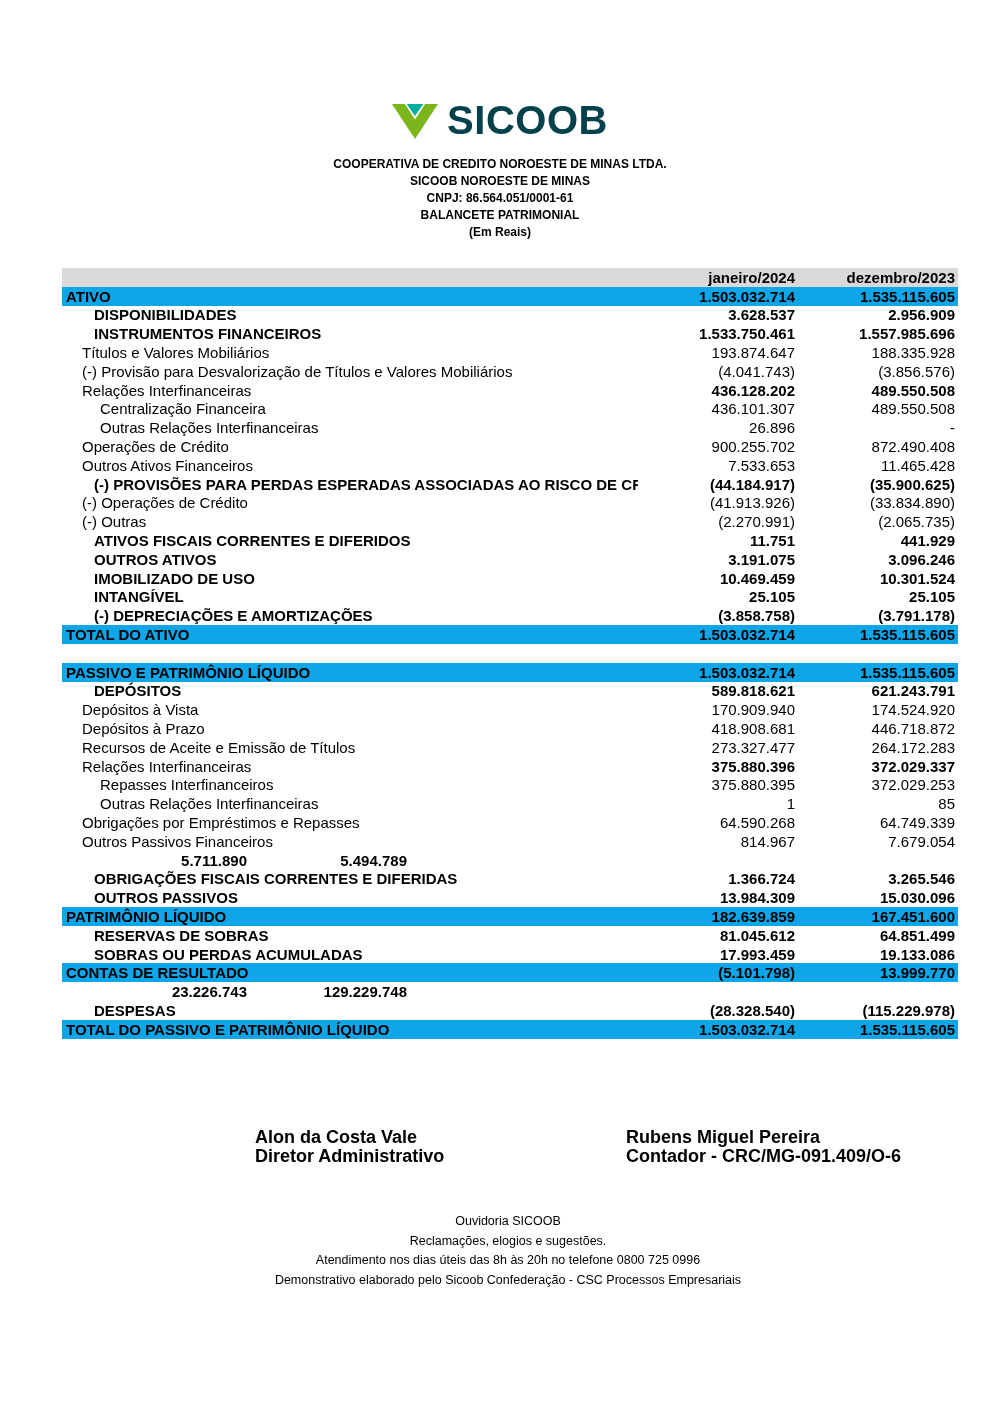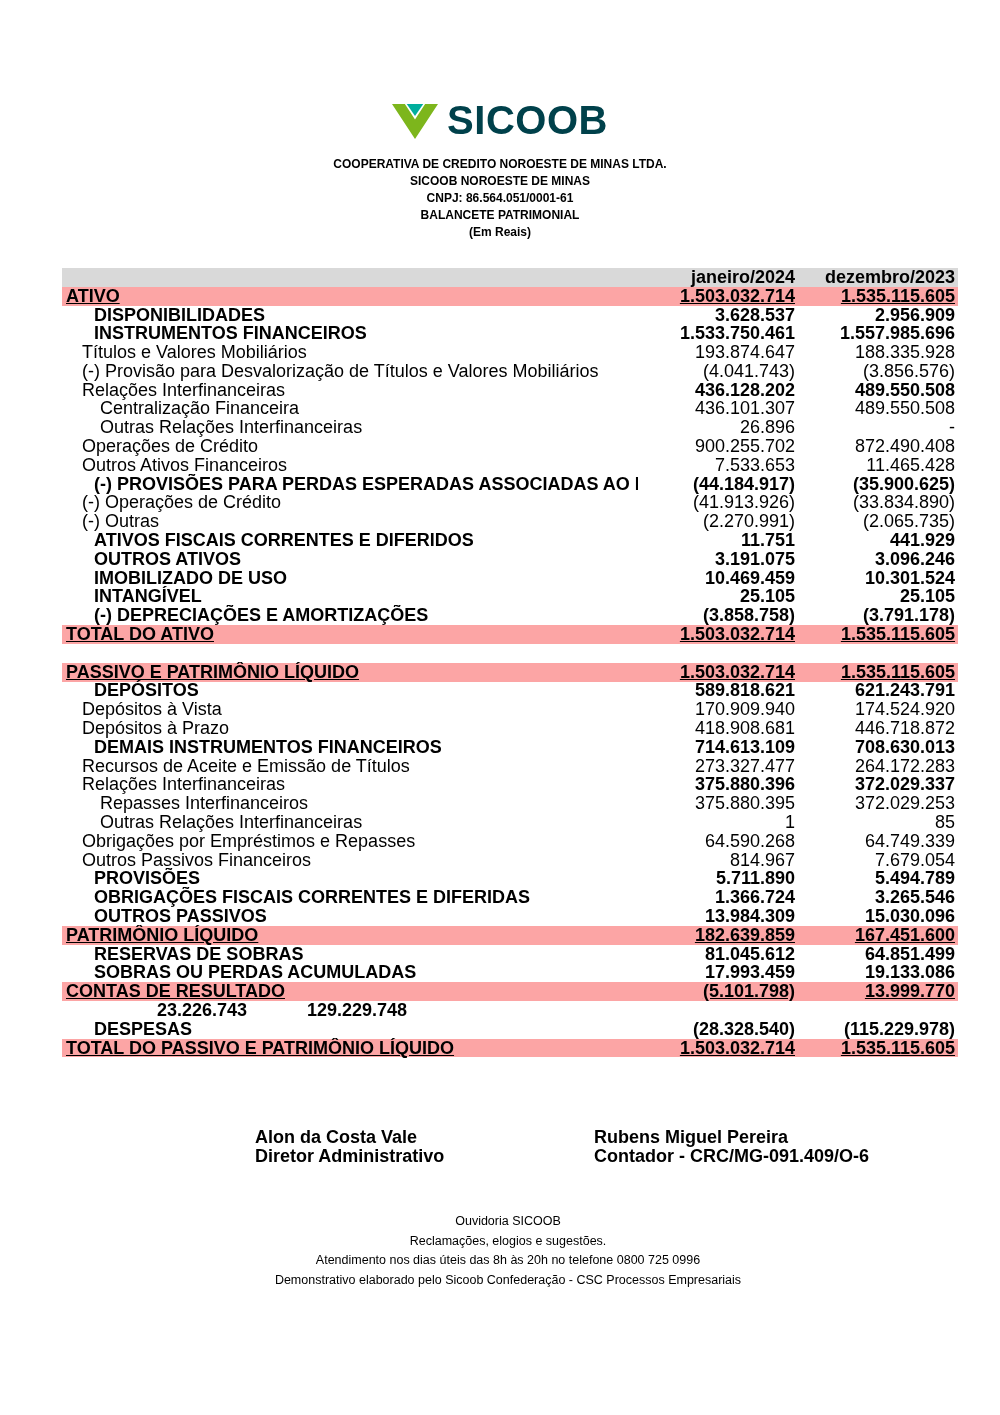--- a/index.html
+++ b/index.html
@@ -26,42 +26,42 @@
 
   
   .doc-header {
     position:absolute; top:156px; left:0; width:100%;
     text-align:center; font-weight:bold; font-size:12px; line-height:17px;
   }
 
   
   .table {
     position:absolute; top:268px; left:62px; width:896px;
-    font-size:18px;
+    font-size:15px;
   }
   .trow { display:flex; align-items:center; height:18.8px; }
   .shaded { background:#d9d9d9; }
   .col-label { flex:1; padding-left:4px; white-space:nowrap; overflow:hidden; }
   .col-val { width:160px; text-align:right; padding-right:3px; white-space:nowrap; }
   .header-row { font-weight:bold; }
-  .r-section { font-weight:bold; background:#fca5a5;text-decoration:underline; }
+  .r-section { font-weight:bold; background:#0ea5e9; }
   .r-bold { font-weight:bold;margin-left:28px; }
   .r-indent1 .col-label { padding-left:20px; }
   .r-indent2 .col-label { padding-left:38px; }
   .vals-bold .col-val { font-weight:bold; }
   .r-spacer { background:transparent; }
 
   
   .sig {
     position:absolute; top:1128px;
     font-weight:bold; font-size:18px; line-height:19px;
     white-space:nowrap;
   }
   .sig-left { left:255px; }
-  .sig-right { left:594px; }
+  .sig-right { left:626px; }
 
   
   .footer {
     position:absolute; top:1212px; left:0; width:100%;
     text-align:center; font-size:12.5px; line-height:19.5px;margin-left:8px;
   }
 </style>
 </head>
 <body>
 
@@ -205,25 +205,20 @@
         <div class="trow r-indent1">
       <div class="col-label">Depósitos à Vista</div>
       <div class="col-val">170.909.940</div>
       <div class="col-val">174.524.920</div>
     </div>
         <div class="trow r-indent1">
       <div class="col-label">Depósitos à Prazo</div>
       <div class="col-val">418.908.681</div>
       <div class="col-val">446.718.872</div>
     </div>
-        <div class="trow r-bold">
-      <div class="col-label">DEMAIS INSTRUMENTOS FINANCEIROS</div>
-      <div class="col-val">714.613.109</div>
-      <div class="col-val">708.630.013</div>
-    </div>
         <div class="trow r-indent1">
       <div class="col-label">Recursos de Aceite e Emissão de Títulos</div>
       <div class="col-val">273.327.477</div>
       <div class="col-val">264.172.283</div>
     </div>
         <div class="trow r-indent1 vals-bold">
       <div class="col-label">Relações Interfinanceiras</div>
       <div class="col-val">375.880.396</div>
       <div class="col-val">372.029.337</div>
     </div>
@@ -241,21 +236,20 @@
       <div class="col-label">Obrigações por Empréstimos e Repasses</div>
       <div class="col-val">64.590.268</div>
       <div class="col-val">64.749.339</div>
     </div>
         <div class="trow r-indent1">
       <div class="col-label">Outros Passivos Financeiros</div>
       <div class="col-val">814.967</div>
       <div class="col-val">7.679.054</div>
     </div>
         <div class="trow r-bold">
-      <div class="col-label">PROVISÕES</div>
       <div class="col-val">5.711.890</div>
       <div class="col-val">5.494.789</div>
     </div>
         <div class="trow r-bold">
       <div class="col-label">OBRIGAÇÕES FISCAIS CORRENTES E DIFERIDAS</div>
       <div class="col-val">1.366.724</div>
       <div class="col-val">3.265.546</div>
     </div>
         <div class="trow r-bold">
       <div class="col-label">OUTROS PASSIVOS</div>

